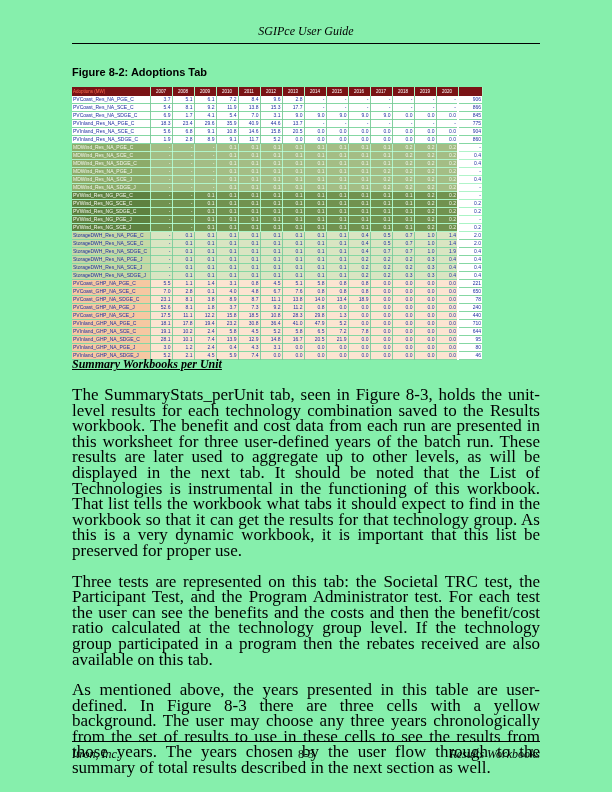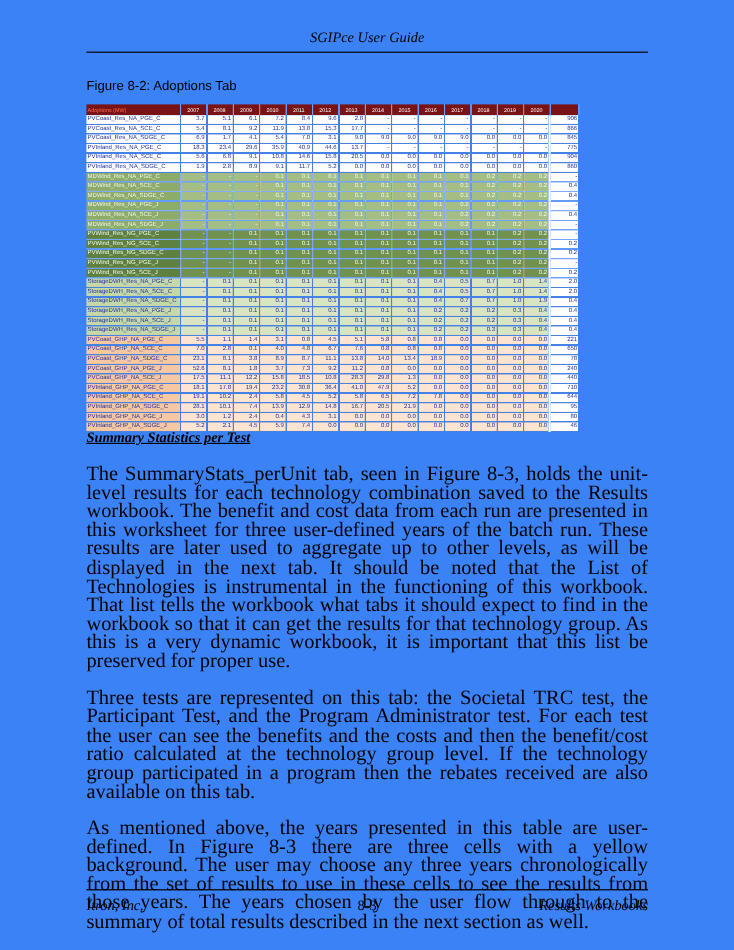--- a/index.html
+++ b/index.html
@@ -1,28 +1,28 @@
 <!DOCTYPE html>
 <html><head>
 <meta charset="utf-8">
 <style>
   html,body { margin:0; padding:0; background:#e8e8e8; }
   .page {
     position:relative; width:612px; height:792px; margin:0 auto;
-    background:#3b82f6; overflow:hidden;
+    background:#86efac; overflow:hidden;
     font-family:"Liberation Serif", serif; color:#000;
   }
   .header {
     position:absolute; top:24px; left:72px; width:468px;
     border-bottom:1.2px solid #000; padding-bottom:4px;
     text-align:center; font-style:italic; font-size:12px;
   }
   .figure-caption {
     position:absolute; top:66px; left:72px;
-    font-family:"Liberation Sans", sans-serif; font-weight:normal; font-size:11px;
+    font-family:"Liberation Sans", sans-serif; font-weight:bold; font-size:11px;
   }
   .spreadsheet { position:absolute; top:87px; left:72px; }
   table.ss { border-collapse:collapse; table-layout:fixed; width:410px;
     font-family:"Liberation Sans", sans-serif; }
   table.ss th, table.ss td {
     overflow:hidden; white-space:nowrap; padding:0 1px;
     font-weight:normal; box-sizing:border-box;
   }
   table.ss thead th {
     background:#7a1315; color:#ffffff; font-size:4.5px; height:9px;
@@ -707,21 +707,21 @@
             <td>0.0</td>
             <td>0.0</td>
             <td>0.0</td>
             <td class="total">46</td>
           </tr>
         </tbody>
       </table>
   </div>
 
   <div class="content">
-    <div class="section-heading">Summary Statistics per Test</div>
+    <div class="section-heading">Summary Workbooks per Unit</div>
     <p>The SummaryStats_perUnit tab, seen in Figure 8-3, holds the unit-level results for each technology combination saved to the Results workbook.  The benefit and cost data from each run are presented in this worksheet for three user-defined years of the batch run.  These results are later used to aggregate up to other levels, as will be displayed in the next tab.  It should be noted that the List of Technologies is instrumental in the functioning of this workbook.  That list tells the workbook what tabs it should expect to find in the workbook so that it can get the results for that technology group.  As this is a very dynamic workbook, it is important that this list be preserved for proper use.</p>
     <p>Three tests are represented on this tab:  the Societal TRC test, the Participant Test, and the Program Administrator test.  For each test the user can see the benefits and the costs and then the benefit/cost ratio calculated at the technology group level.  If the technology group participated in a program then the rebates received are also available on this tab.</p>
     <p>As mentioned above, the years presented in this table are user-defined.  In Figure 8-3 there are three cells with a yellow background.  The user may choose any three years chronologically from the set of results to use in these cells to see the results from those years.  The years chosen by the user flow through to the summary of total results described in the next section as well.</p>
   </div>
 
   <div class="footer">
     <span class="f-left">Itron, Inc.</span>
     <span class="f-center">8-3</span>
     <span class="f-right">Results Workbooks</span>
   </div>

